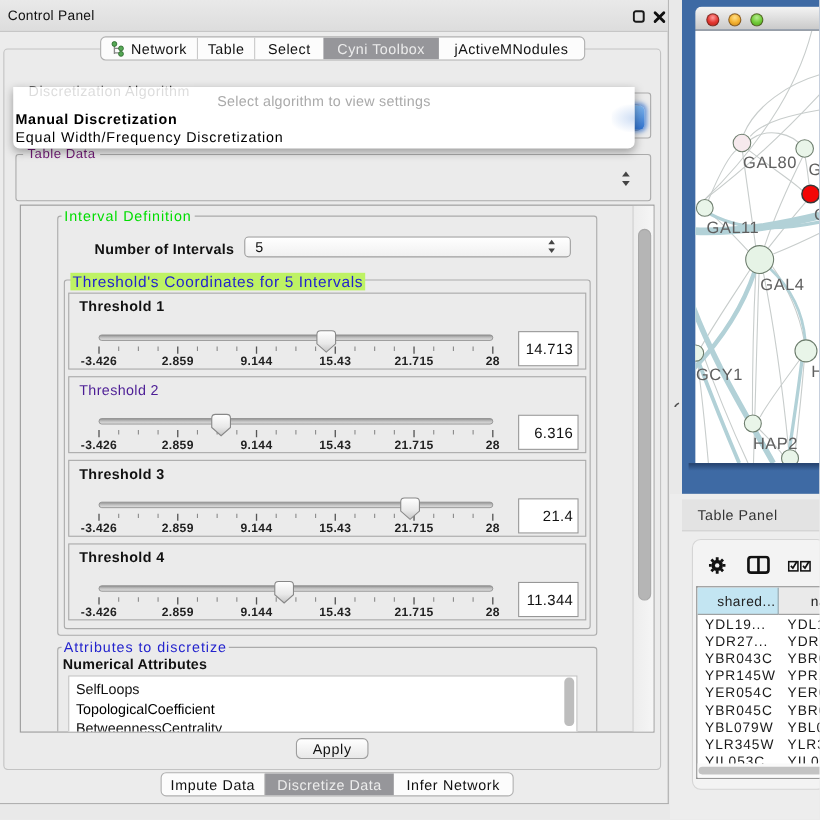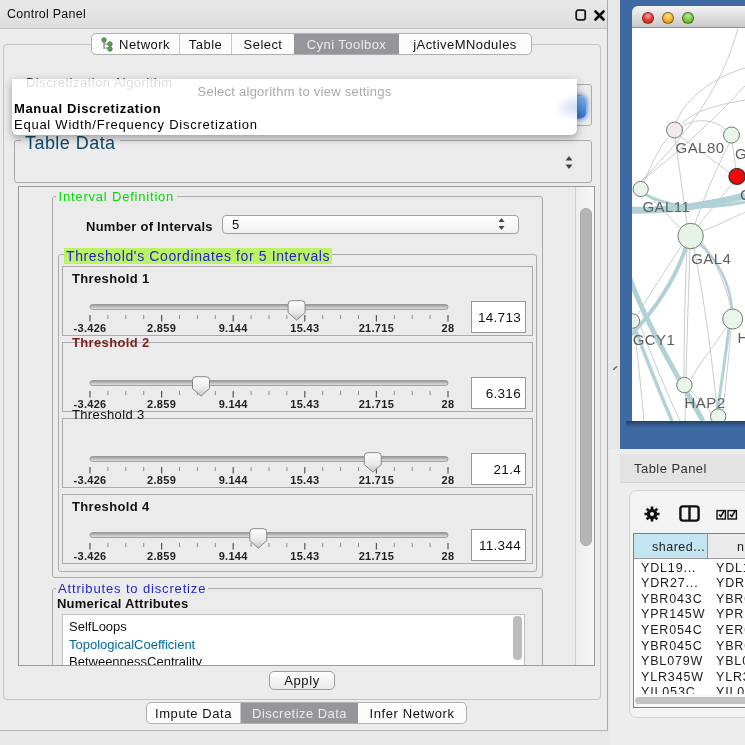--- a/index.html
+++ b/index.html
@@ -38,21 +38,21 @@
       <div style="width:51px;display:flex;align-items:center;justify-content:center;border-right:1px solid #c9c9c9">Table</div>
       <div style="width:62px;display:flex;align-items:center;justify-content:center">Select</div>
       <div style="width:105px;display:flex;align-items:center;justify-content:center;background:#96969a;color:#ececec">Cyni Toolbox</div>
       <div style="flex:1;display:flex;align-items:center;justify-content:center">jActiveMNodules</div>
     </div>
     <div class="abs" style="left:14px;top:84px;width:576px;height:40px;border:1px solid #ababab;border-radius:3px"></div>
     <div class="abs" style="left:22px;top:75px;font-size:13px;color:#333;background:#ececec;padding:0 4px">Discretization Algorithm</div>
     <div class="abs" style="left:22px;top:95px;width:559px;height:22px;background:linear-gradient(#ffffff,#f0f0f0);border:1px solid #a5a5a5;border-radius:4px;"></div>
     <div class="abs" style="left:560px;top:96px;width:26px;height:22px;background:linear-gradient(#7db4ec,#2f72cf);border-radius:5px;box-shadow:0 0 4px 1.5px rgba(60,120,210,0.75)"></div>
     <div class="abs" style="left:14px;top:140px;width:576px;height:41px;border:1px solid #ababab;border-radius:3px"></div>
-    <div class="abs" style="left:21px;top:133px;font-size:18px;color:#0c4a6e;background:#ececec;padding:0 4px">Table Data</div>
+    <div class="abs" style="left:21px;top:133px;font-size:12px;color:#701a75;background:#ececec;padding:0 4px">Table Data</div>
     <svg class="abs" style="left:564px;top:155px" width="10" height="15" viewBox="0 0 10 15">
       <path d="M5,1 L8.5,5.5 L1.5,5.5 Z" fill="#444"></path>
       <path d="M5,14 L1.5,9.5 L8.5,9.5 Z" fill="#444"></path>
     </svg>
     <div class="abs" style="left:18px;top:186px;width:575px;height:478px;border:1px solid #9b9b9b;background:#ebebeb;overflow:hidden">
       <div class="abs" style="left:556px;top:0;width:21px;height:480px;background:linear-gradient(to right,#ededed,#f7f7f7);border-left:1px solid #d0d0d0"></div>
       <div class="abs" style="left:561px;top:21px;width:10px;height:336px;background:#b5b5b5;border:1px solid #a8a8a8;border-radius:6px"></div>
       <div class="abs" style="left:33px;top:9px;width:489px;height:380px;border:1px solid #ababab;border-radius:3px"></div>
       <div class="abs" style="left:36.5px;top:2px;font-size:13px;letter-spacing:0.8px;color:#00dd00;background:#ebebeb;padding:0 3px">Interval Definition</div>
       <div class="abs" style="left:67px;top:32px;font-size:13px;font-weight:bold;letter-spacing:0.25px;color:#111">Number of Intervals</div>
@@ -72,36 +72,36 @@
         <text x="28.0" y="38" font-size="11" font-weight="bold" letter-spacing="0.3" fill="#222" text-anchor="middle" font-family="Liberation Sans, sans-serif">-3.426</text>
         <text x="99.6" y="38" font-size="11" font-weight="bold" letter-spacing="0.3" fill="#222" text-anchor="middle" font-family="Liberation Sans, sans-serif">2.859</text>
         <text x="171.2" y="38" font-size="11" font-weight="bold" letter-spacing="0.3" fill="#222" text-anchor="middle" font-family="Liberation Sans, sans-serif">9.144</text>
         <text x="242.8" y="38" font-size="11" font-weight="bold" letter-spacing="0.3" fill="#222" text-anchor="middle" font-family="Liberation Sans, sans-serif">15.43</text>
         <text x="314.4" y="38" font-size="11" font-weight="bold" letter-spacing="0.3" fill="#222" text-anchor="middle" font-family="Liberation Sans, sans-serif">21.715</text>
         <text x="386.0" y="38" font-size="11" font-weight="bold" letter-spacing="0.3" fill="#222" text-anchor="middle" font-family="Liberation Sans, sans-serif">28</text>
         <path d="M226.1,10.2 Q226.1,6.7 229.6,6.7 L239.6,6.7 Q243.1,6.7 243.1,10.2 L243.1,18.6 L234.6,26.1 L226.1,18.6 Z" fill="url(#thumbg)" stroke="#878787" stroke-width="1"></path>
       </svg>
       <div style="position:absolute;left:452px;top:114px;width:55px;height:32px;background:#fff;border:1px solid #979797;box-sizing:border-box;display:flex;align-items:center;justify-content:flex-end;padding-right:4px;font-size:13.5px;letter-spacing:0.3px;color:#111">14.713</div>
       <div style="position:absolute;left:43px;top:155px;width:469px;height:68px;border:1px solid #a9a9a9;background:#ebebeb"></div>
-      <div style="position:absolute;left:53px;top:148px;font-size:13px;font-weight:bold;letter-spacing:0.35px;color:#7f1d1d">Threshold 2</div>
+      <div style="position:absolute;left:53px;top:160px;font-size:13px;font-weight:normal;letter-spacing:0.35px;color:#4c1d95">Threshold 2</div>
       <svg style="position:absolute;left:43px;top:183px" width="471" height="42" viewBox="0 0 471 42">
         <rect x="28" y="10.5" width="358" height="5" rx="2.5" fill="url(#trackg)" stroke="#8f8f8f" stroke-width="0.8"></rect>
         <path d="M45.9,21 V25 M63.8,21 V25 M81.7,21 V25 M117.5,21 V25 M135.4,21 V25 M153.3,21 V25 M189.1,21 V25 M207.0,21 V25 M224.9,21 V25 M260.7,21 V25 M278.6,21 V25 M296.5,21 V25 M332.3,21 V25 M350.2,21 V25 M368.1,21 V25" stroke="#8a8a8a" stroke-width="1"></path>
         <path d="M28.0,21 V27.5 M99.6,21 V27.5 M171.2,21 V27.5 M242.8,21 V27.5 M314.4,21 V27.5 M386.0,21 V27.5" stroke="#555" stroke-width="1.2"></path>
         <text x="28.0" y="38" font-size="11" font-weight="bold" letter-spacing="0.3" fill="#222" text-anchor="middle" font-family="Liberation Sans, sans-serif">-3.426</text>
         <text x="99.6" y="38" font-size="11" font-weight="bold" letter-spacing="0.3" fill="#222" text-anchor="middle" font-family="Liberation Sans, sans-serif">2.859</text>
         <text x="171.2" y="38" font-size="11" font-weight="bold" letter-spacing="0.3" fill="#222" text-anchor="middle" font-family="Liberation Sans, sans-serif">9.144</text>
         <text x="242.8" y="38" font-size="11" font-weight="bold" letter-spacing="0.3" fill="#222" text-anchor="middle" font-family="Liberation Sans, sans-serif">15.43</text>
         <text x="314.4" y="38" font-size="11" font-weight="bold" letter-spacing="0.3" fill="#222" text-anchor="middle" font-family="Liberation Sans, sans-serif">21.715</text>
         <text x="386.0" y="38" font-size="11" font-weight="bold" letter-spacing="0.3" fill="#222" text-anchor="middle" font-family="Liberation Sans, sans-serif">28</text>
         <path d="M130.5,10.2 Q130.5,6.7 134.0,6.7 L144.0,6.7 Q147.5,6.7 147.5,10.2 L147.5,18.6 L139.0,26.1 L130.5,18.6 Z" fill="url(#thumbg)" stroke="#878787" stroke-width="1"></path>
       </svg>
       <div style="position:absolute;left:452px;top:190px;width:55px;height:32px;background:#fff;border:1px solid #979797;box-sizing:border-box;display:flex;align-items:center;justify-content:flex-end;padding-right:4px;font-size:13.5px;letter-spacing:0.3px;color:#111">6.316</div>
       <div style="position:absolute;left:43px;top:231px;width:469px;height:68px;border:1px solid #a9a9a9;background:#ebebeb"></div>
-      <div style="position:absolute;left:53px;top:220px;font-size:13px;font-weight:normal;letter-spacing:0.35px;color:#111">Threshold 3</div>
+      <div style="position:absolute;left:53px;top:236px;font-size:13px;font-weight:bold;letter-spacing:0.35px;color:#111">Threshold 3</div>
       <svg style="position:absolute;left:43px;top:259px" width="471" height="42" viewBox="0 0 471 42">
         <rect x="28" y="10.5" width="358" height="5" rx="2.5" fill="url(#trackg)" stroke="#8f8f8f" stroke-width="0.8"></rect>
         <path d="M45.9,21 V25 M63.8,21 V25 M81.7,21 V25 M117.5,21 V25 M135.4,21 V25 M153.3,21 V25 M189.1,21 V25 M207.0,21 V25 M224.9,21 V25 M260.7,21 V25 M278.6,21 V25 M296.5,21 V25 M332.3,21 V25 M350.2,21 V25 M368.1,21 V25" stroke="#8a8a8a" stroke-width="1"></path>
         <path d="M28.0,21 V27.5 M99.6,21 V27.5 M171.2,21 V27.5 M242.8,21 V27.5 M314.4,21 V27.5 M386.0,21 V27.5" stroke="#555" stroke-width="1.2"></path>
         <text x="28.0" y="38" font-size="11" font-weight="bold" letter-spacing="0.3" fill="#222" text-anchor="middle" font-family="Liberation Sans, sans-serif">-3.426</text>
         <text x="99.6" y="38" font-size="11" font-weight="bold" letter-spacing="0.3" fill="#222" text-anchor="middle" font-family="Liberation Sans, sans-serif">2.859</text>
         <text x="171.2" y="38" font-size="11" font-weight="bold" letter-spacing="0.3" fill="#222" text-anchor="middle" font-family="Liberation Sans, sans-serif">9.144</text>
         <text x="242.8" y="38" font-size="11" font-weight="bold" letter-spacing="0.3" fill="#222" text-anchor="middle" font-family="Liberation Sans, sans-serif">15.43</text>
         <text x="314.4" y="38" font-size="11" font-weight="bold" letter-spacing="0.3" fill="#222" text-anchor="middle" font-family="Liberation Sans, sans-serif">21.715</text>
         <text x="386.0" y="38" font-size="11" font-weight="bold" letter-spacing="0.3" fill="#222" text-anchor="middle" font-family="Liberation Sans, sans-serif">28</text>
@@ -121,21 +121,21 @@
         <text x="314.4" y="38" font-size="11" font-weight="bold" letter-spacing="0.3" fill="#222" text-anchor="middle" font-family="Liberation Sans, sans-serif">21.715</text>
         <text x="386.0" y="38" font-size="11" font-weight="bold" letter-spacing="0.3" fill="#222" text-anchor="middle" font-family="Liberation Sans, sans-serif">28</text>
         <path d="M187.8,10.2 Q187.8,6.7 191.3,6.7 L201.3,6.7 Q204.8,6.7 204.8,10.2 L204.8,18.6 L196.3,26.1 L187.8,18.6 Z" fill="url(#thumbg)" stroke="#878787" stroke-width="1"></path>
       </svg>
       <div style="position:absolute;left:452px;top:342px;width:55px;height:32px;background:#fff;border:1px solid #979797;box-sizing:border-box;display:flex;align-items:center;justify-content:flex-end;padding-right:4px;font-size:13.5px;letter-spacing:0.3px;color:#111">11.344</div>
       <div class="abs" style="left:33px;top:401px;width:489px;height:150px;border:1px solid #ababab;border-radius:3px"></div>
       <div class="abs" style="left:37px;top:393.5px;font-size:13px;letter-spacing:0.85px;color:#2323cd;background:#ebebeb;padding:0 2px">Attributes to discretize</div>
       <div class="abs" style="left:38px;top:409px;font-size:13px;font-weight:bold;letter-spacing:0.2px;color:#111">Numerical Attributes</div>
       <div class="abs" style="left:43px;top:427px;width:461px;height:60px;background:#fff;border:1px solid #c0c0c0"></div>
       <div class="abs" style="left:50px;top:432px;font-size:13px;letter-spacing:0px;color:#111">SelfLoops</div>
-      <div class="abs" style="left:50px;top:449.5px;font-size:13px;letter-spacing:0px;color:#0369a1">TopologicalCoefficient</div>
+      <div class="abs" style="left:50px;top:449.5px;font-size:13px;letter-spacing:0px;color:#000000">TopologicalCoefficient</div>
       <div class="abs" style="left:50px;top:467px;font-size:13px;letter-spacing:0px;color:#111">BetweennessCentrality</div>
       <div class="abs" style="left:494px;top:429px;width:9px;height:44px;background:#bdbdbd;border-radius:4px"></div>
     </div>
     <div class="abs" style="left:269px;top:671px;width:64px;height:17px;background:linear-gradient(#ffffff,#e8e8e8);border:1px solid #9e9e9e;border-radius:5px;display:flex;align-items:center;justify-content:center;font-size:13px;letter-spacing:0.6px;color:#111">Apply</div>
     <div class="abs" style="left:146px;top:702px;width:319px;height:20px;border-radius:5px;border:1px solid #b0b0b0;background:#fcfcfc;overflow:hidden;display:flex;font-size:13px;color:#111">
       <div style="width:93px;display:flex;align-items:center;justify-content:center;border-right:1px solid #c9c9c9">
         <span style="letter-spacing:0.55px">Impute Data</span>
       </div>
       <div style="width:117px;display:flex;align-items:center;justify-content:center;background:#96969a;color:#ececec">
         <span style="letter-spacing:0.45px">Discretize Data</span>

